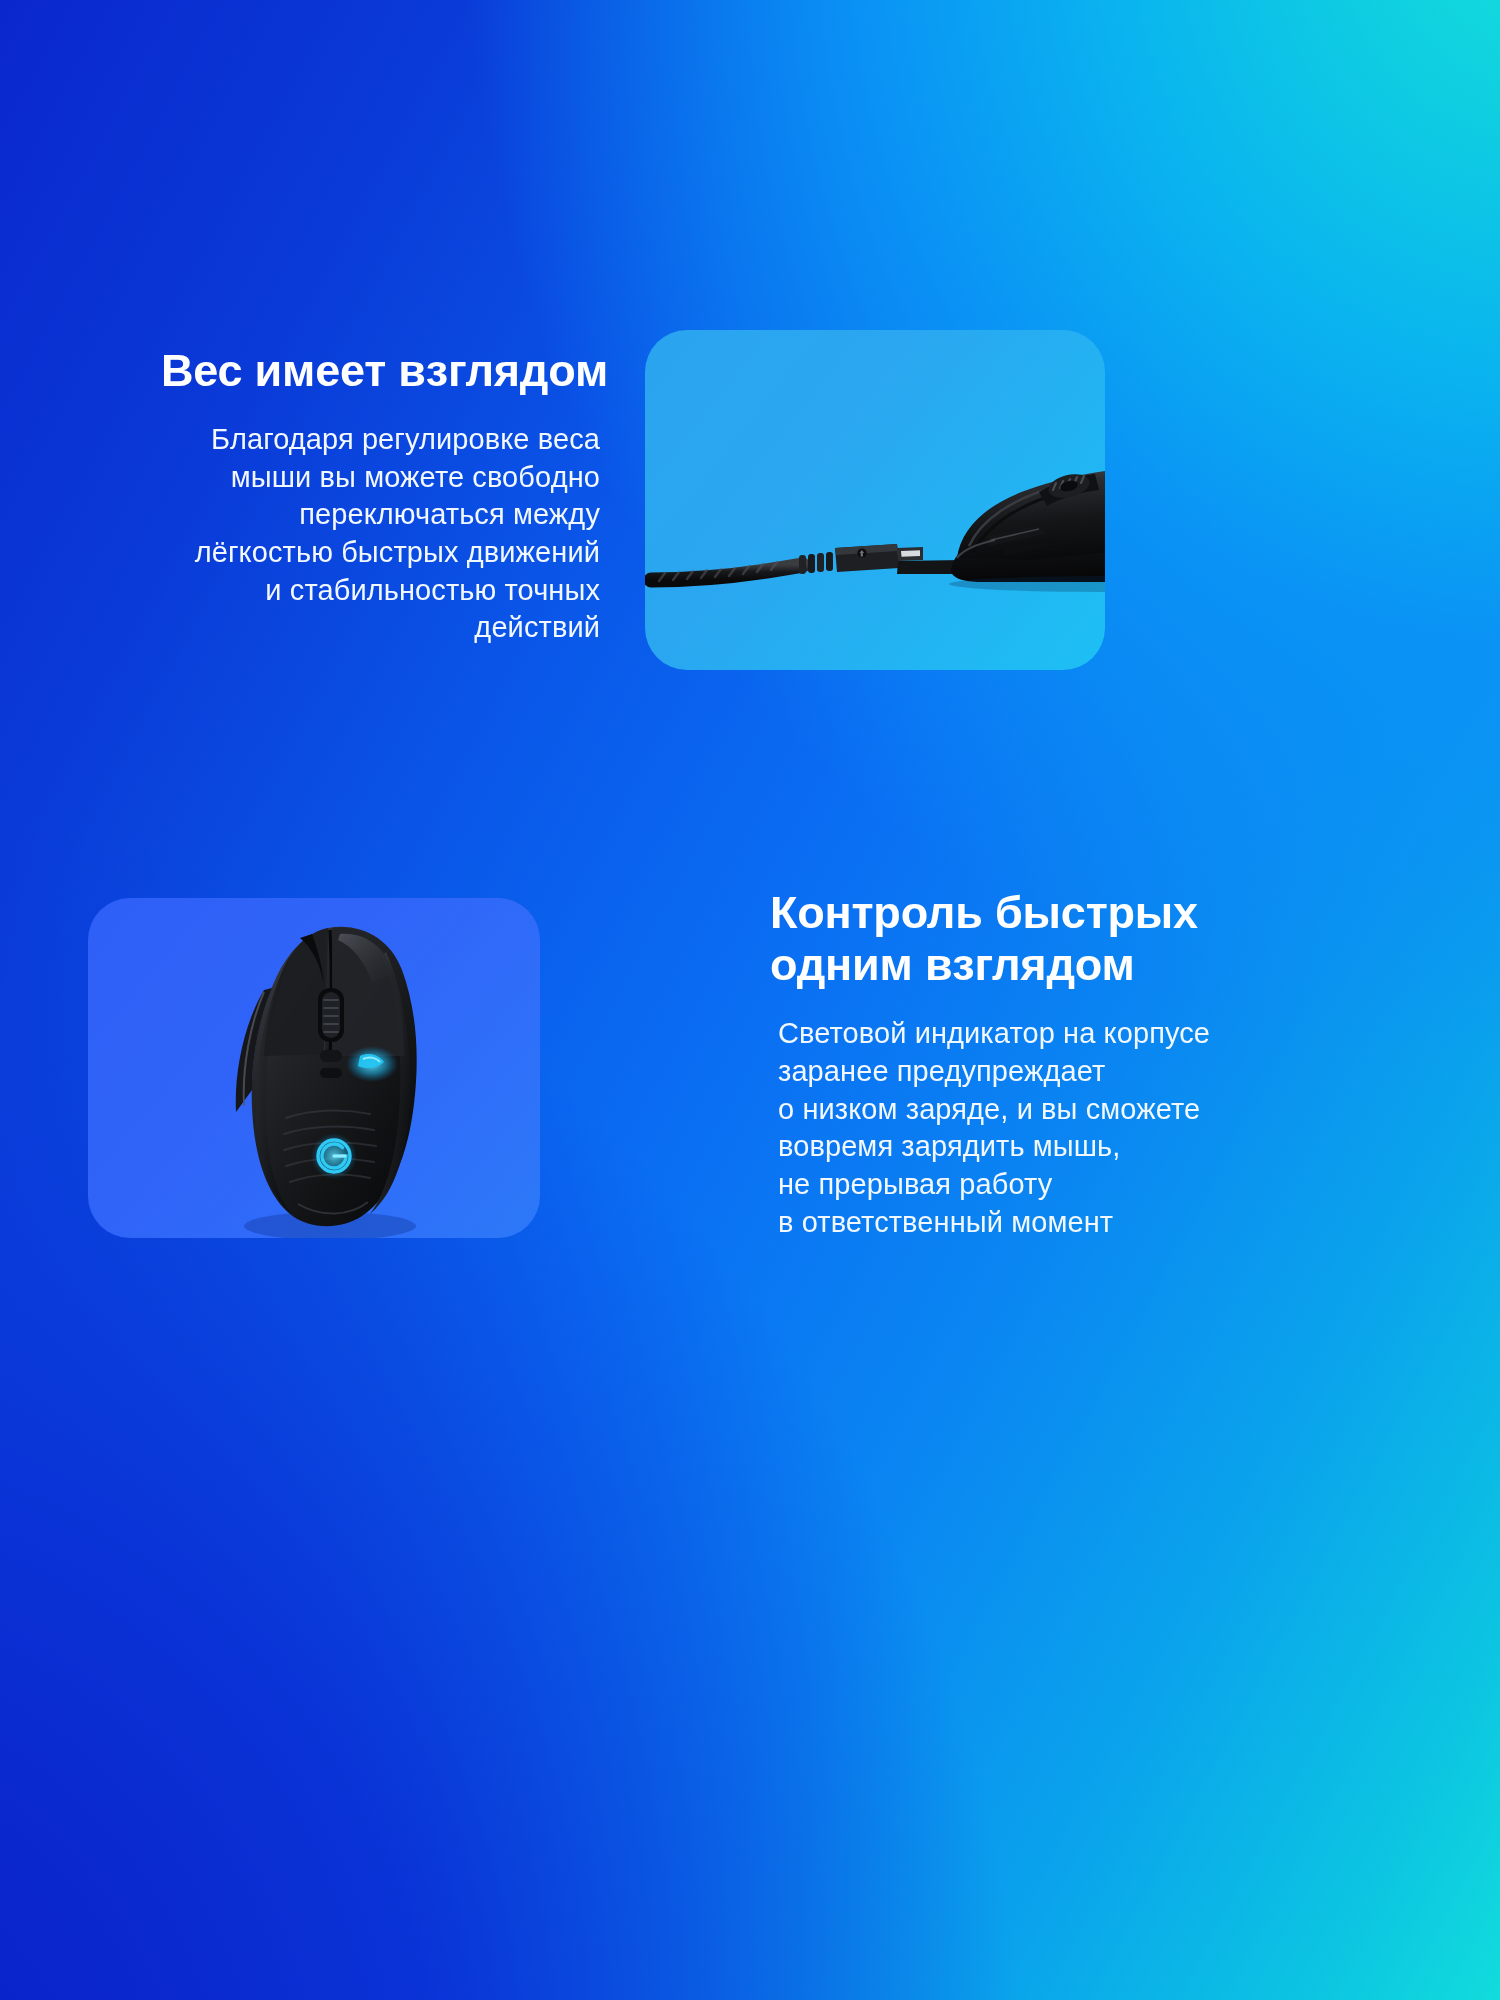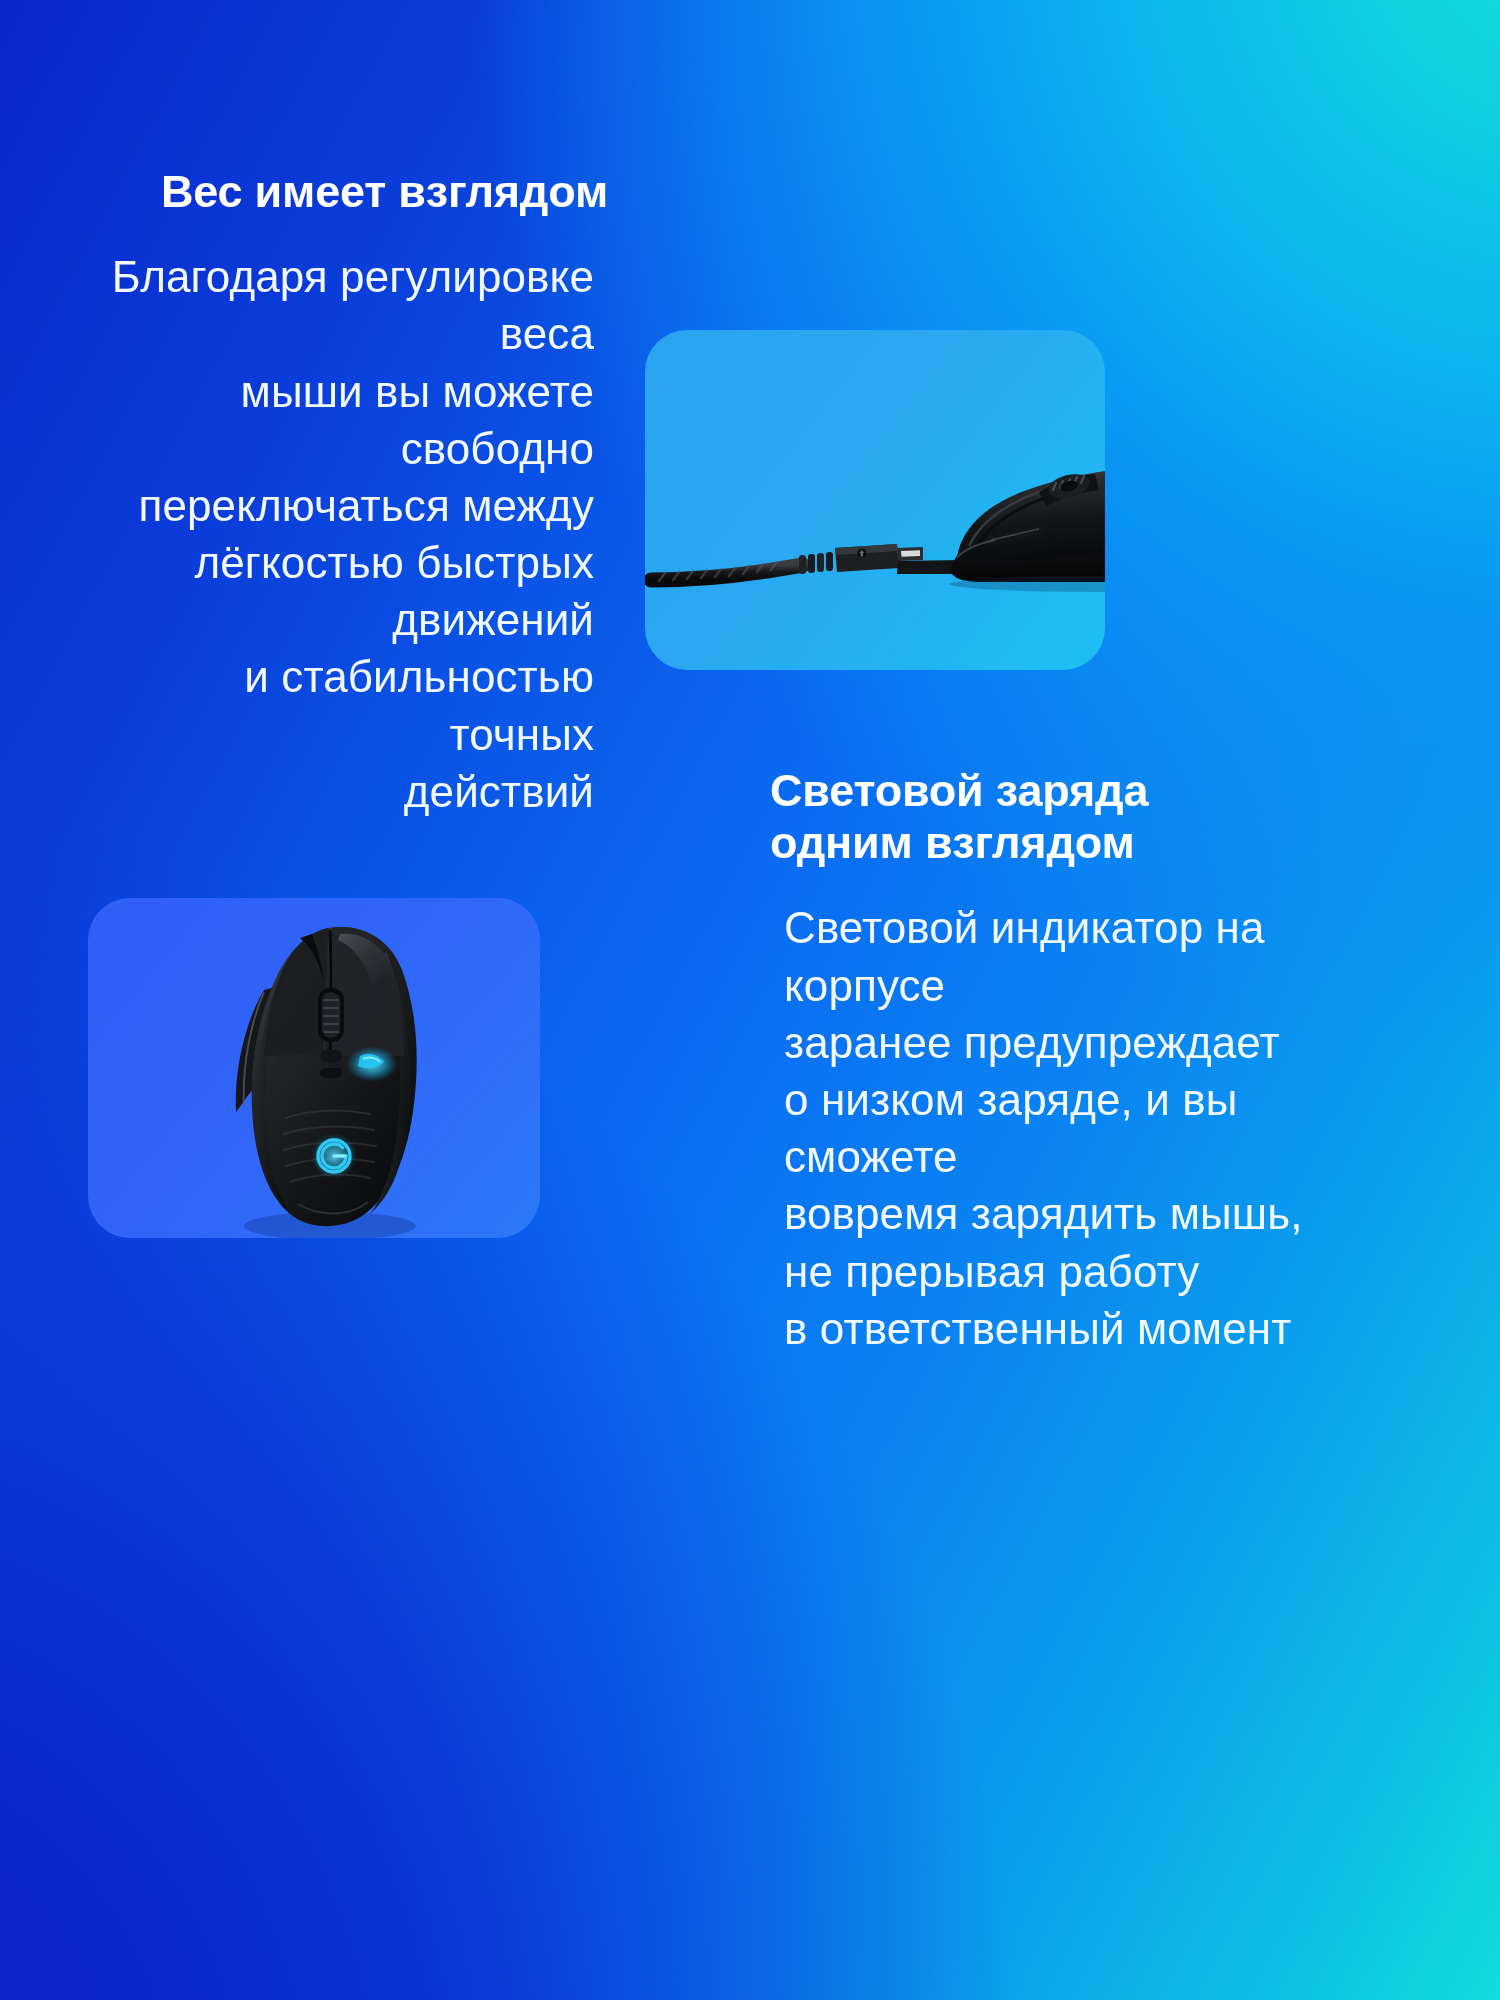--- a/index.html
+++ b/index.html
@@ -80,25 +80,25 @@
     font-size: 45px;
     font-weight: 700;
     line-height: 1.16;
     letter-spacing: -0.2px;
     margin: 0 0 16px 0;
     white-space: pre-line;
   }
 
   .body-text {
     color: #f2f8ff;
-    font-size: 44px;
+    font-size: 29px;
     font-weight: 400;
     line-height: 1.30;
     letter-spacing: 0.1px;
-    margin: 14px;
+    margin: 8px;
     white-space: pre-line;
   }
 
   
   .card {
     position: absolute;
     border-radius: 42px;
     overflow: hidden;
   }
 
@@ -260,21 +260,21 @@
 
         <path d="M306 110 C 312 102, 326 96, 344 92" stroke="#50545b" stroke-width="2" fill="none" opacity="0.7"></path>
 
         <ellipse cx="458" cy="136" rx="160" ry="8" fill="#0a2f55" opacity="0.28"></ellipse>
       </svg>
     </div>
   </div>
 
   <div class="section" style="left:0; top:898px; width:1500px; height:340px; justify-content:flex-end;">
     <div class="text-col text-col-left" style="margin-right:160px; margin-left:0;">
-      <h2 class="heading">Световой заряда
+      <h2 class="heading">Контроль быстрых
 одним взглядом</h2>
       <p class="body-text">Световой индикатор на корпусе
 заранее предупреждает
 о низком заряде, и вы сможете
 вовремя зарядить мышь,
 не прерывая работу
 в ответственный момент</p>
     </div>
   </div>
 

